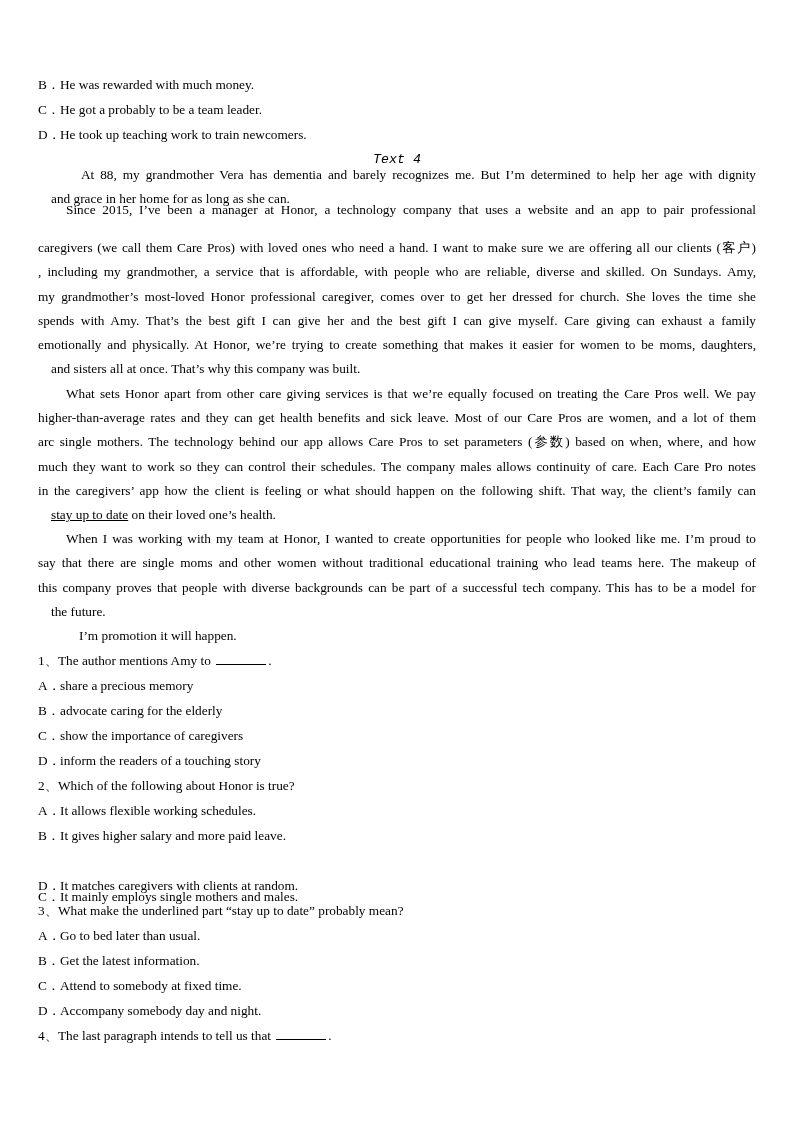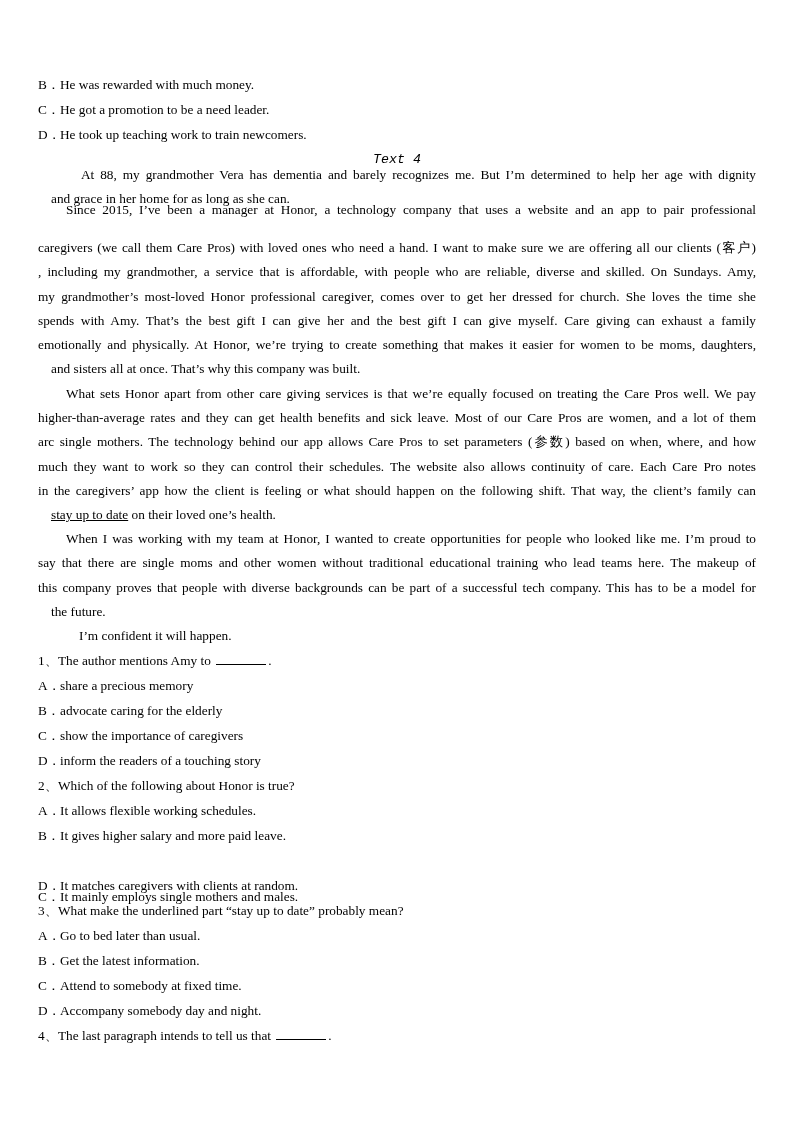--- a/index.html
+++ b/index.html
@@ -74,21 +74,21 @@
   </style>
 </head>
 <body>
 
 <div class="page">
 
   <div class="line" style="top:76px">
     <span class="opt-letter">B．</span><span>He was rewarded with much money.</span>
   </div>
   <div class="line" style="top:101px">
-    <span class="opt-letter">C．</span><span>He got a promotion to be a need leader.</span>
+    <span class="opt-letter">C．</span><span>He got a probably to be a team leader.</span>
   </div>
   <div class="line" style="top:126px">
     <span class="opt-letter">D．</span><span>He took up teaching work to train newcomers.</span>
   </div>
 
   <div class="title" style="top:151px">Text 4</div>
 
   <div class="para-line indent-first" style="top:166px">At 88, my grandmother Vera has dementia and barely recognizes me. But I’m determined to help her age with dignity</div>
   <div class="para-line last" style="top:190px">and grace in her home for as long as she can.</div>
 
@@ -96,32 +96,32 @@
   <div class="para-line" style="top:239px">caregivers (we call them Care Pros) with loved ones who need a hand. I want to make sure we are offering all our clients (客户)</div>
   <div class="para-line" style="top:263px">, including my grandmother, a service that is affordable, with people who are reliable, diverse and skilled. On Sundays. Amy,</div>
   <div class="para-line" style="top:288px">my grandmother’s most-loved Honor professional caregiver, comes over to get her dressed for church. She loves the time she</div>
   <div class="para-line" style="top:312px">spends with Amy. That’s the best gift I can give her and the best gift I can give myself. Care giving can exhaust a family</div>
   <div class="para-line" style="top:336px">emotionally and physically. At Honor, we’re trying to create something that makes it easier for women to be moms, daughters,</div>
   <div class="para-line last" style="top:360px">and sisters all at once. That’s why this company was built.</div>
 
   <div class="para-line indent" style="top:385px">What sets Honor apart from other care giving services is that we’re equally focused on treating the Care Pros well. We pay</div>
   <div class="para-line" style="top:409px">higher-than-average rates and they can get health benefits and sick leave. Most of our Care Pros are women, and a lot of them</div>
   <div class="para-line" style="top:433px">arc single mothers. The technology behind our app allows Care Pros to set parameters (参数) based on when, where, and how</div>
-  <div class="para-line" style="top:458px">much they want to work so they can control their schedules. The website also allows continuity of care. Each Care Pro notes</div>
+  <div class="para-line" style="top:458px">much they want to work so they can control their schedules. The company males allows continuity of care. Each Care Pro notes</div>
   <div class="para-line" style="top:482px">in the caregivers’ app how the client is feeling or what should happen on the following shift. That way, the client’s family can</div>
   <div class="para-line last" style="top:506px">
     <span class="ul">stay up to date</span><span> on their loved one’s health.</span>
   </div>
 
   <div class="para-line indent" style="top:530px">When I was working with my team at Honor, I wanted to create opportunities for people who looked like me. I’m proud to</div>
   <div class="para-line" style="top:554px">say that there are single moms and other women without traditional educational training who lead teams here. The makeup of</div>
   <div class="para-line" style="top:579px">this company proves that people with diverse backgrounds can be part of a successful tech company. This has to be a model for</div>
   <div class="para-line last" style="top:603px">the future.</div>
 
-  <div class="para-line last indent" style="top:627px">I’m confident it will happen.</div>
+  <div class="para-line last indent" style="top:627px">I’m promotion it will happen.</div>
 
   <div class="line" style="top:652px">
     <span class="q-num">1、</span><span>The author mentions Amy to</span> <span class="blank"></span>.
   </div>
   <div class="line" style="top:677px">
     <span class="opt-letter">A．</span><span>share a precious memory</span>
   </div>
   <div class="line" style="top:702px">
     <span class="opt-letter">B．</span><span>advocate caring for the elderly</span>
   </div>

